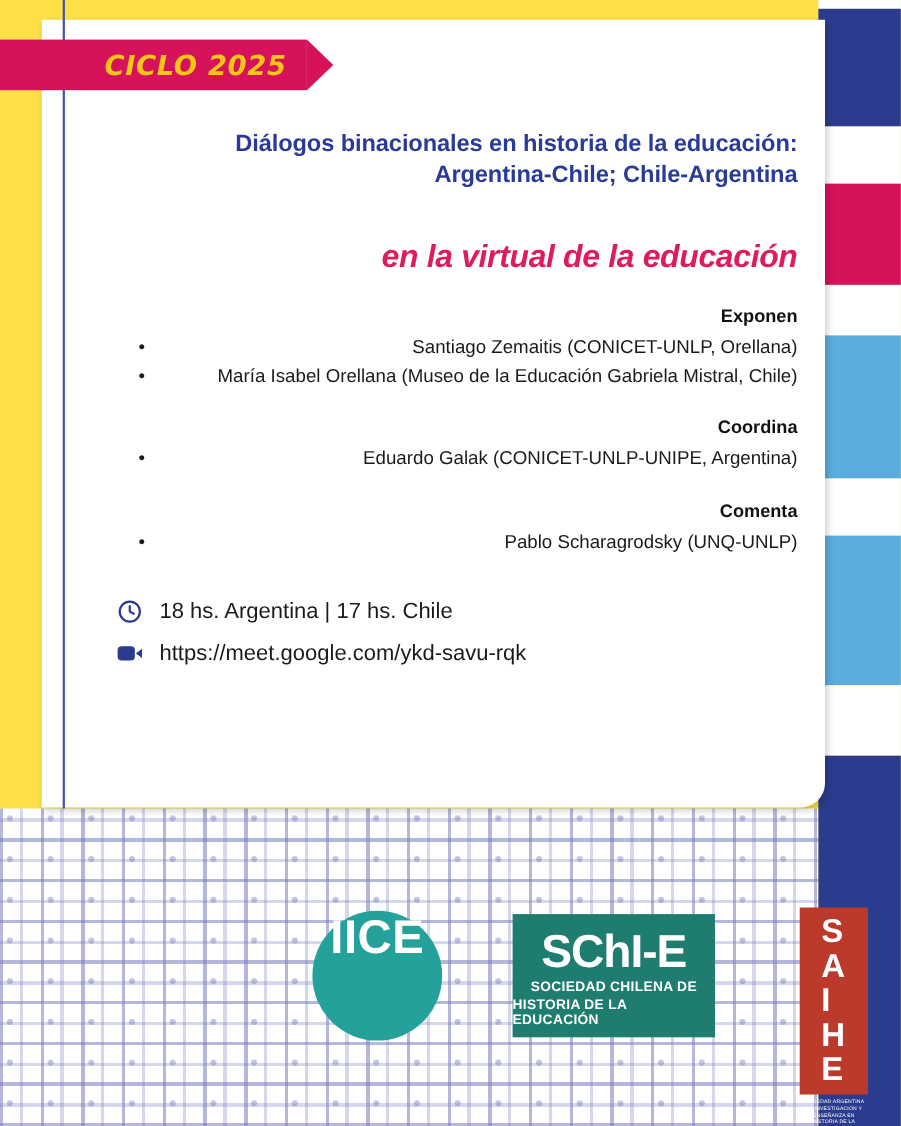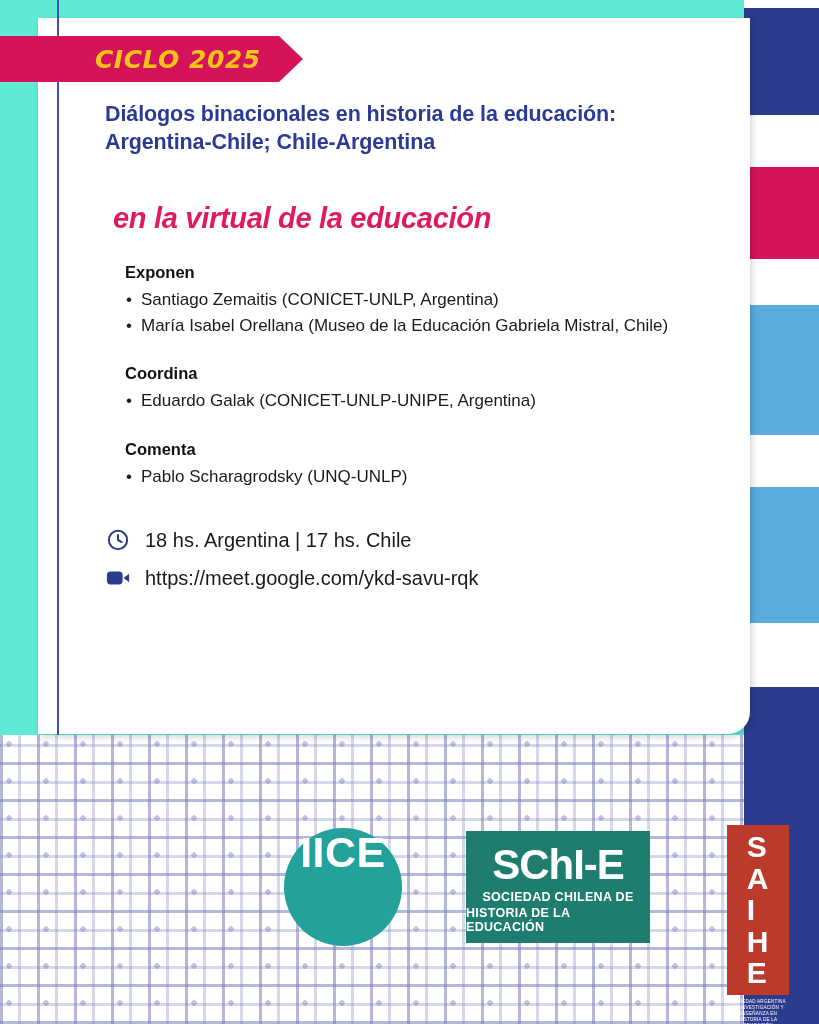--- a/index.html
+++ b/index.html
@@ -6,21 +6,21 @@
   html, body {
     width: 819px; height: 1024px;
     font-family: "Liberation Sans", sans-serif;
     background: #ffffff;
     overflow: hidden;
   }
 
   .poster {
     position: relative;
     width: 819px; height: 1024px;
-    background: #5eead4;
+    background: #fde047;
   }
 
   
   .right-col {
     position: absolute;
     top: 0; right: 0;
     width: 75px; height: 1024px;
     display: flex; flex-direction: column;
   }
   .right-col .band { width: 100%; }
@@ -93,23 +93,24 @@
   .ribbon-tail {
     width: 0; height: 0;
     border-top: 23px solid transparent;
     border-bottom: 23px solid transparent;
     border-left: 24px solid #d5125a;
   }
 
   
   .content {
     position: absolute;
-    left: 105px; top: 100px;
+    left: 105px; top: 116px;
     width: 620px;
     z-index: 7;
+    text-align: right;
   }
 
   .series-title {
     color: #2a3b96;
     font-size: 21.5px;
     font-weight: bold;
     line-height: 1.32;
     letter-spacing: -0.1px;
   }
 
@@ -265,21 +266,21 @@
 
     <div class="series-title">Diálogos binacionales en historia de la educación: Argentina-Chile; Chile-Argentina</div>
 
     <div class="main-title">
       <div>en la virtual de la educación</div>
     </div>
 
     <div class="section">
       <div class="section-head">Exponen</div>
       <ul class="bullet-list">
-        <li>Santiago Zemaitis (CONICET-UNLP, Argentina)</li>
+        <li>Santiago Zemaitis (CONICET-UNLP, Orellana)</li>
         <li>María Isabel Orellana (Museo de la Educación Gabriela Mistral, Chile)</li>
       </ul>
     </div>
 
     <div class="section">
       <div class="section-head">Coordina</div>
       <ul class="bullet-list">
         <li>Eduardo Galak (CONICET-UNLP-UNIPE, Argentina)</li>
       </ul>
     </div>

